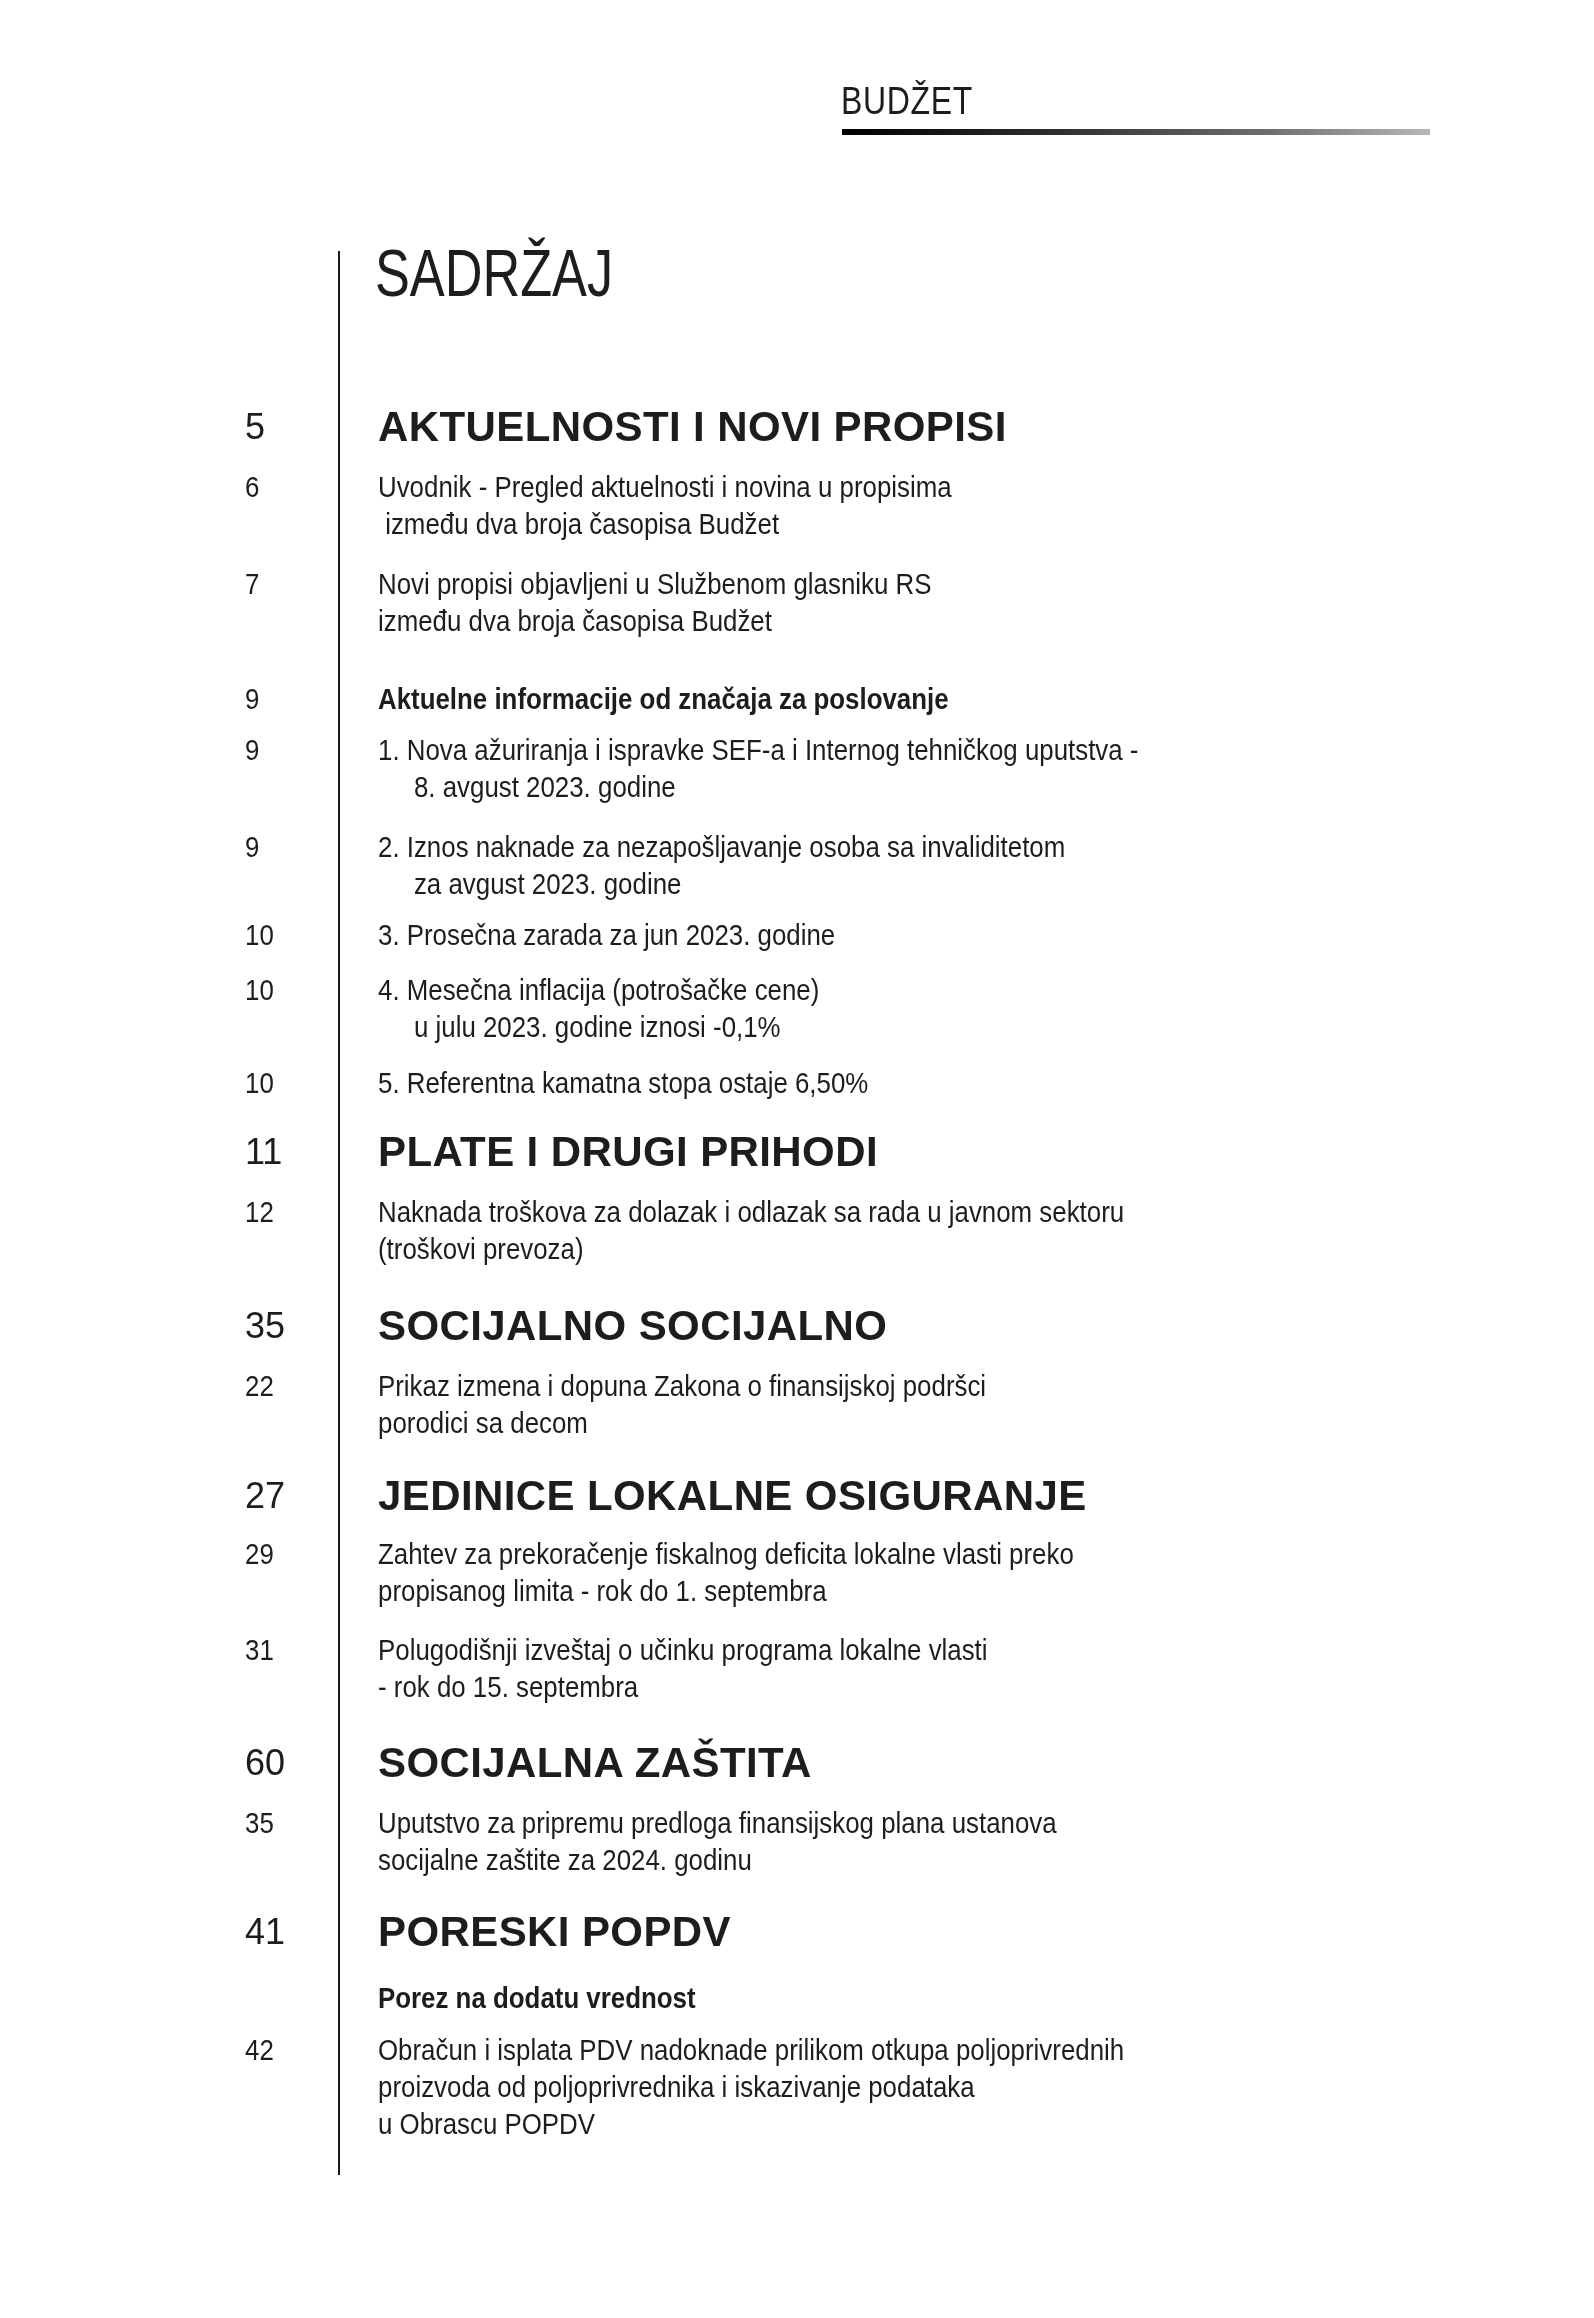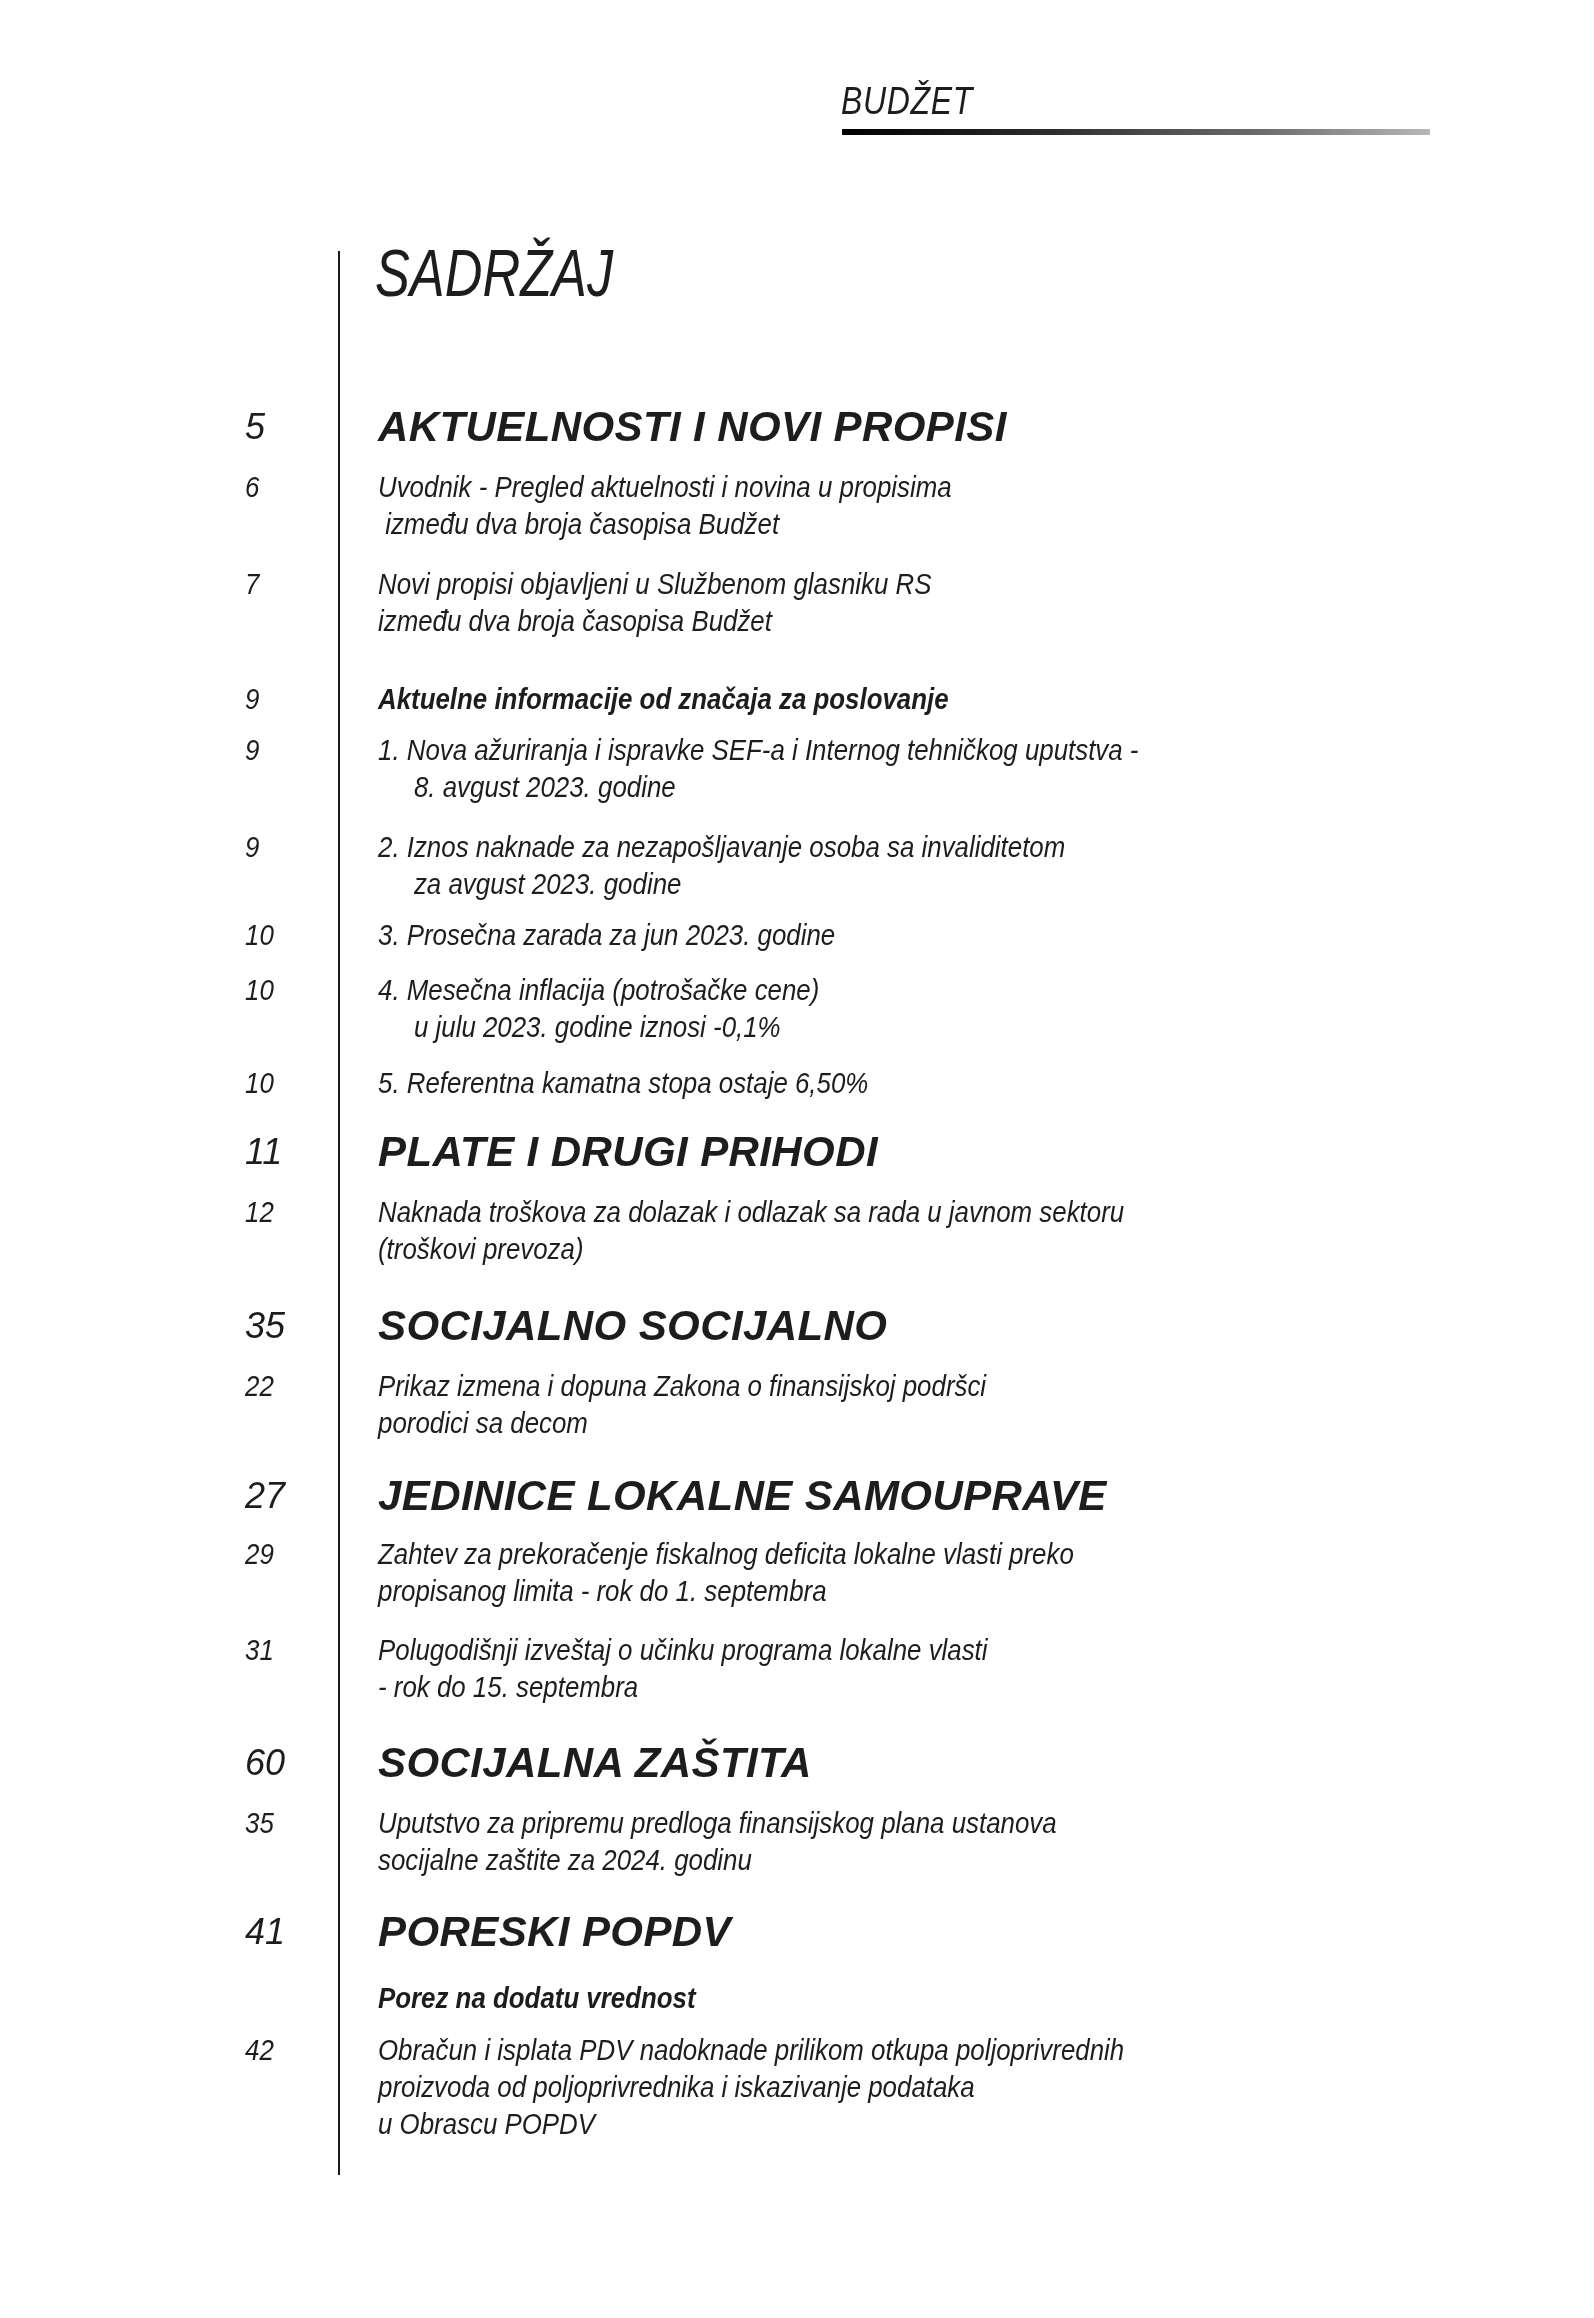--- a/index.html
+++ b/index.html
@@ -4,21 +4,20 @@
 <style>
   html, body { margin: 0; padding: 0; background: #ffffff; }
   .page {
     position: relative;
     width: 1430px;
     height: 2319px;
     background: #ffffff;
     overflow: hidden;
     font-family: "Liberation Sans", sans-serif;
     color: #1d1d1b;
-    font-style: italic;
   }
   
   .brand {
     position: absolute;
     left: 841px;
     top: 78px;
     font-size: 39px;
     line-height: 46px;
     font-weight: 400;
     letter-spacing: 0.8px;
@@ -154,21 +153,21 @@
   </div>
 
   <div class="row item" style="top:1367px">
     <div class="num">22</div>
     <div class="txt">Prikaz izmena i dopuna Zakona o finansijskoj podršci
 porodici sa decom</div>
   </div>
 
   <div class="row sec" style="top:1475px">
     <div class="num">27</div>
-    <div class="txt">JEDINICE LOKALNE SAMOUPRAVE</div>
+    <div class="txt">JEDINICE LOKALNE OSIGURANJE</div>
   </div>
 
   <div class="row item" style="top:1535px">
     <div class="num">29</div>
     <div class="txt">Zahtev za prekoračenje fiskalnog deficita lokalne vlasti preko
 propisanog limita - rok do 1. septembra</div>
   </div>
 
   <div class="row item" style="top:1631px">
     <div class="num">31</div>

